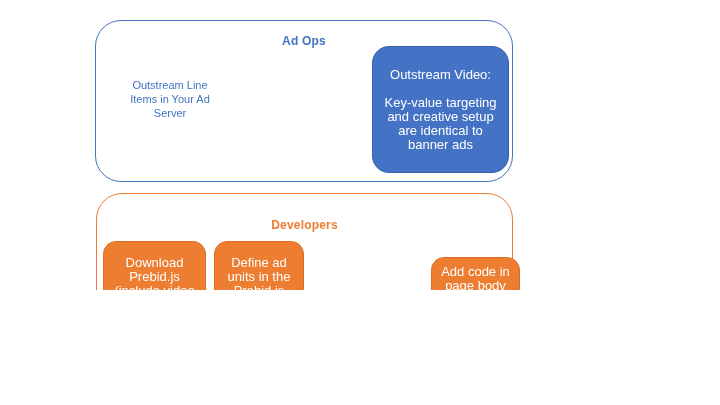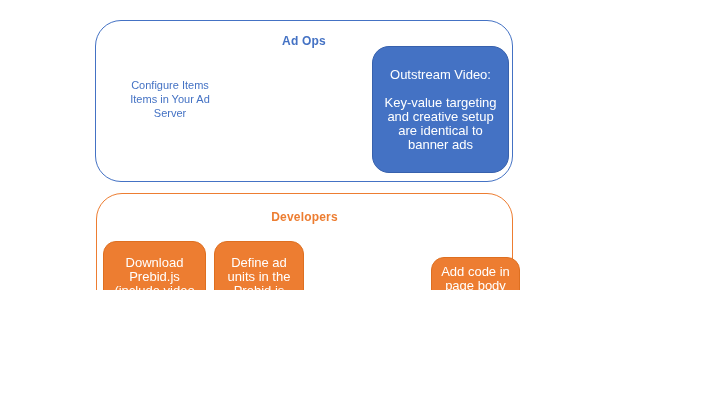--- a/index.html
+++ b/index.html
@@ -33,21 +33,21 @@
   }
   .group-title {
     position: absolute;
     left: 0; right: 0;
     text-align: center;
     font-size: 12px;
     font-weight: bold;
     letter-spacing: 0.2px;
   }
   .group-adops .group-title { top: 13px; color: var(--blue-fill, #4472C4); }
-  .group-developers .group-title { top: 16px; color: var(--orange-fill, #ED7D31); }
+  .group-developers .group-title { top: 24px; color: var(--orange-fill, #ED7D31); }
 
   .note {
     position: absolute;
     left: 18px; top: 57px;
     width: 112px;
     color: var(--blue-fill, #4472C4);
     font-size: 11px;
     line-height: 14px;
     text-align: center;
     white-space: pre-line;
@@ -84,21 +84,21 @@
   .box-dev3 { left: 223px; width: 88px; }
   .box-dev4 { left: 334px; width: 89px; margin-top: 16px; }
 </style>
 </head>
 <body>
 
 <div class="canvas">
 
   <section class="group group-adops">
     <div class="group-title">Ad Ops</div>
-    <div class="note">Configure Items
+    <div class="note">Outstream Line
 Items in Your Ad
 Server</div>
     <div class="box blue-box box-outstream">Outstream Video:
 
 Key-value targeting
 and creative setup
 are identical to
 banner ads</div>
   </section>
 

